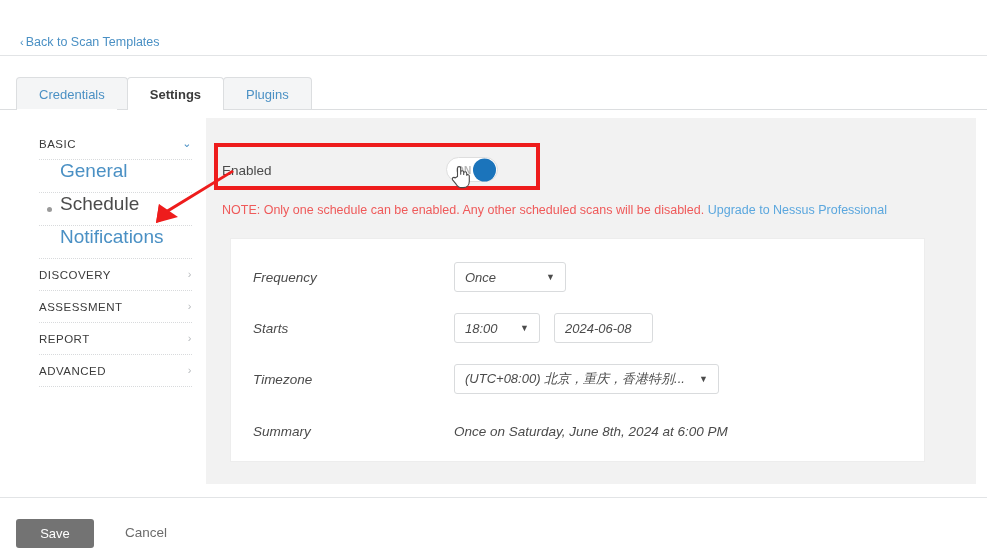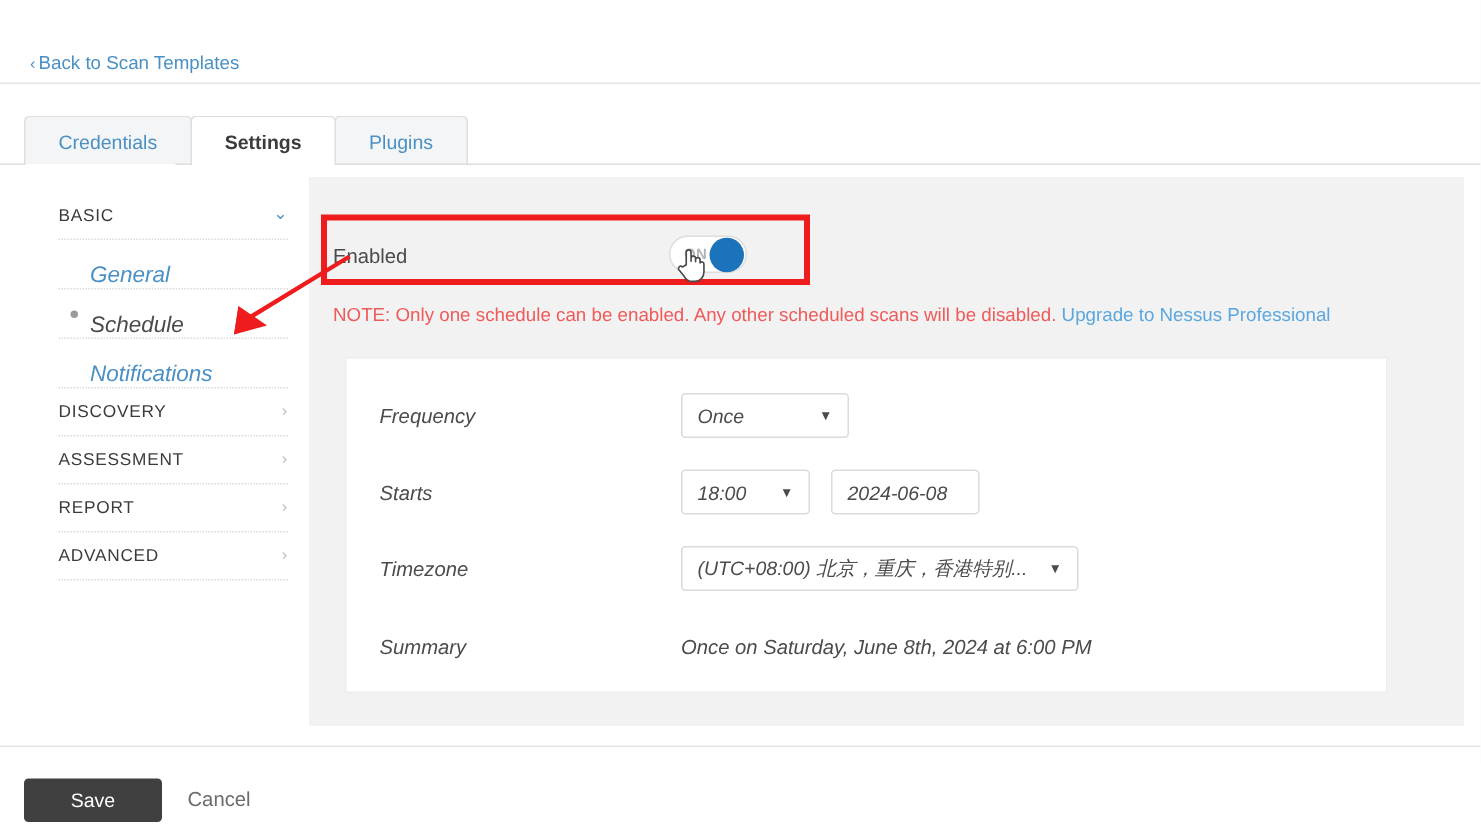--- a/index.html
+++ b/index.html
@@ -81,23 +81,23 @@
     height: 31px; display: flex; align-items: center;
     padding: 0 14px 0 23px;
     font-size: 11.5px; font-weight: normal; letter-spacing: .5px;
     color: #3b3b3b; cursor: pointer;
   }
   .nav-group-head .caret { margin-left: auto; font-size: 11px; line-height: 1; }
   .caret-down { color: #4a90c4; }
   .caret-right { color: #b8bbbe; }
   .nav-sub {
     position: relative;
-    height: 32px; display: flex; align-items: flex-end;
+    height: 32px; display: flex; align-items: flex-start;
     padding-left: 44px;
-    font-size: 15px; color: #4a90c4; cursor: pointer; font-style: italic;
+    font-size: 19px; color: #4a90c4; cursor: pointer;
   }
   .nav-sub.current { color: #4b4b4b; }
   .nav-sub .dot {
     position: absolute; left: 31px; top: 50%;
     width: 5px; height: 5px; margin-top: -2px;
     border-radius: 50%; background: #9a9a9a;
   }
   .nav-div {
     margin: 0 14px 0 23px;
     border-bottom: 1px dotted #d8dadc;
@@ -191,22 +191,22 @@
   .textbox  { min-width: 99px; justify-content: flex-start; cursor: text; }
   .summary-val { font-size: 13.5px; color: #4b4b4b; white-space: nowrap; }
 
   
   .footer-rule {
     position: absolute; left: 0; top: 497px; width: 987px; height: 1px;
     background: #e2e4e6;
   }
   .btn-save {
     position: absolute; left: 16px; top: 519px;
-    width: 92px; height: 29px;
-    background: #404040; color: #ffffff;
+    width: 78px; height: 29px;
+    background: #737373; color: #ffffff;
     border: none; border-radius: 3px;
     font-size: 13px; font-family: "Liberation Sans", sans-serif;
     cursor: pointer;
   }
   .btn-cancel {
     position: absolute; left: 125px; top: 525px;
     font-size: 13.5px; color: #6b6b6b; cursor: pointer;
   }
 
   

